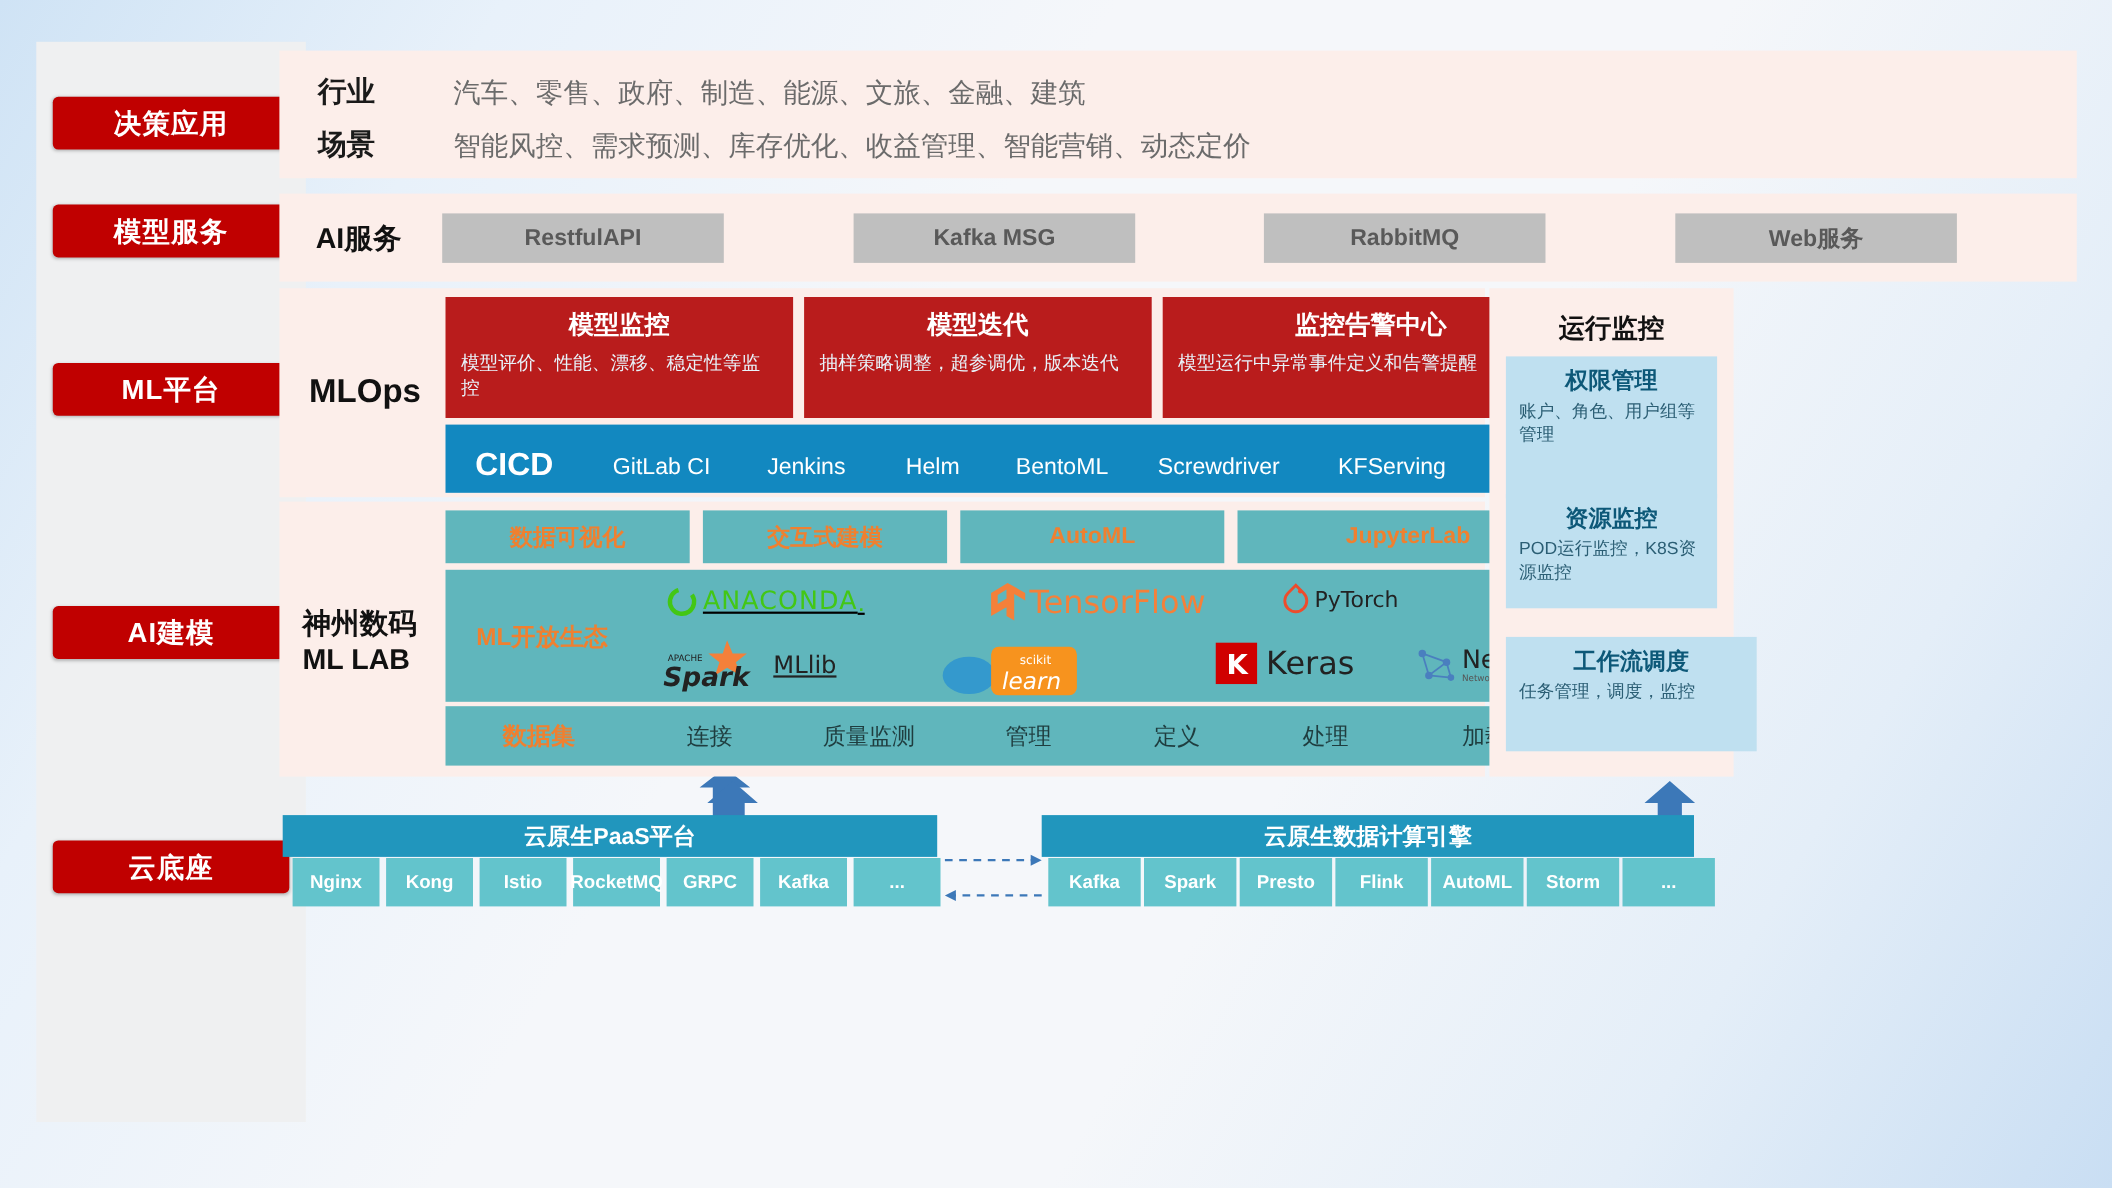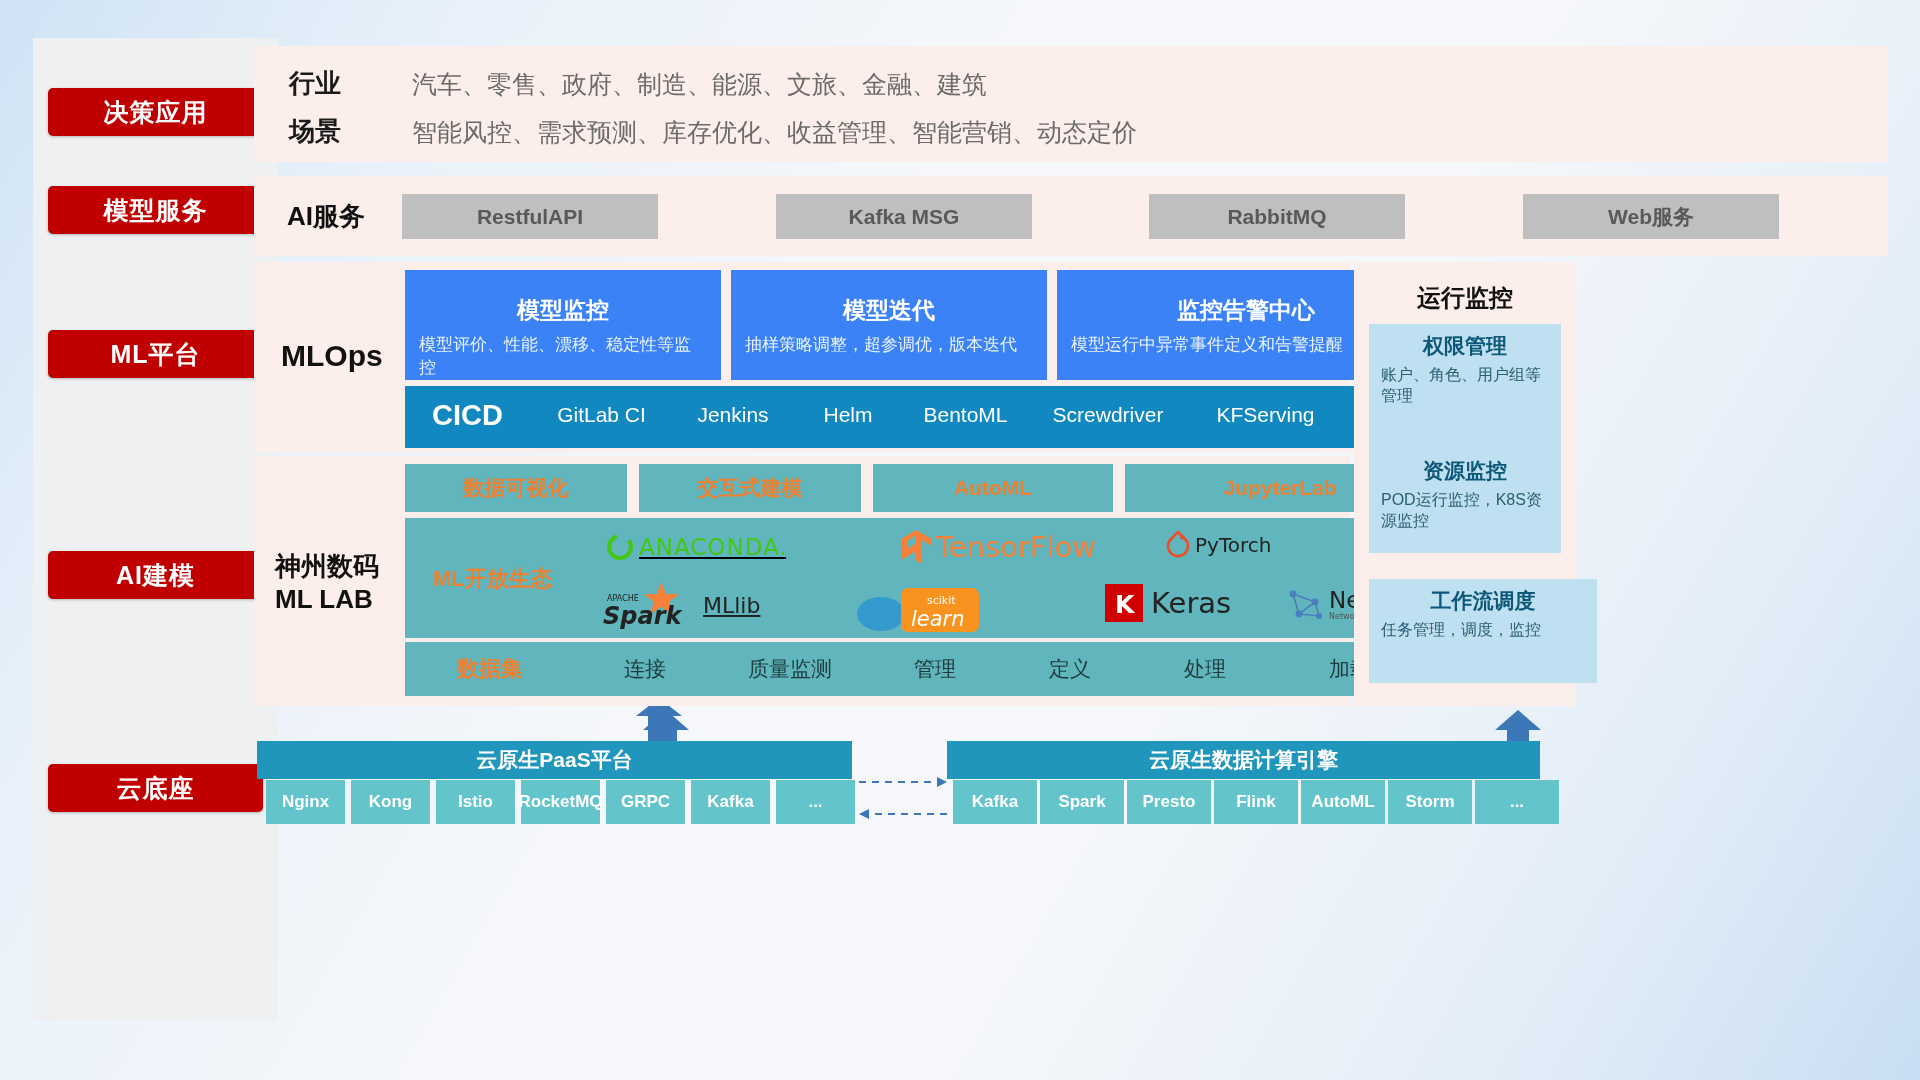--- a/index.html
+++ b/index.html
@@ -37,21 +37,21 @@
   .kv-val   { font-size:25px; color:#6b6b6b; }
 
   
   .svc-chip {
     background:#bfbfbf; color:#595959; font-weight:bold; font-size:21px;
     display:flex; align-items:center; justify-content:center;
     height:45px;
   }
 
   
-  .mlcard { background:#3b82f6; color:#fff; padding:25px 14px; }
+  .mlcard { background:#b91c1c; color:#fff; padding:10px 14px; }
   .mlcard .t { text-align:center; font-weight:bold; font-size:23px; margin-bottom:8px; }
   .mlcard .d { font-size:17px; line-height:1.35; color:#e8f3fa; }
 
   .cicd-bar {
     background:#1288c0; display:flex; align-items:flex-start; color:#fff;
     overflow:hidden;
   }
   .cicd-bar .head {
     font-size:29px; font-weight:bold; width:125px; flex:none; text-align:center;
     padding-top:13px;
@@ -129,21 +129,21 @@
     </div>
     <div class="mlcard" style="position:absolute;left:477px;top:8px;width:316px;height:110px;">
       <div class="t">模型迭代</div>
       <div class="d">抽样策略调整，超参调优，版本迭代</div>
     </div>
     <div class="mlcard" style="position:absolute;left:803px;top:8px;width:378px;height:110px;overflow:hidden;">
       <div class="t">监控告警中心</div>
       <div class="d">模型运行中异常事件定义和告警提醒</div>
     </div>
 
-    <div class="cicd-bar" style="position:absolute;left:151px;top:124px;width:1030px;height:62px;">
+    <div class="cicd-bar" style="position:absolute;left:151px;top:124px;width:1030px;height:62px;align-items:center;">
       <div class="head">CICD</div>
       <div class="it" style="width:143px;">GitLab CI</div>
       <div class="it" style="width:120px;">Jenkins</div>
       <div class="it" style="width:110px;">Helm</div>
       <div class="it" style="width:125px;">BentoML</div>
       <div class="it" style="width:160px;">Screwdriver</div>
       <div class="it" style="width:155px;">KFServing</div>
     </div>
   </div>
 

